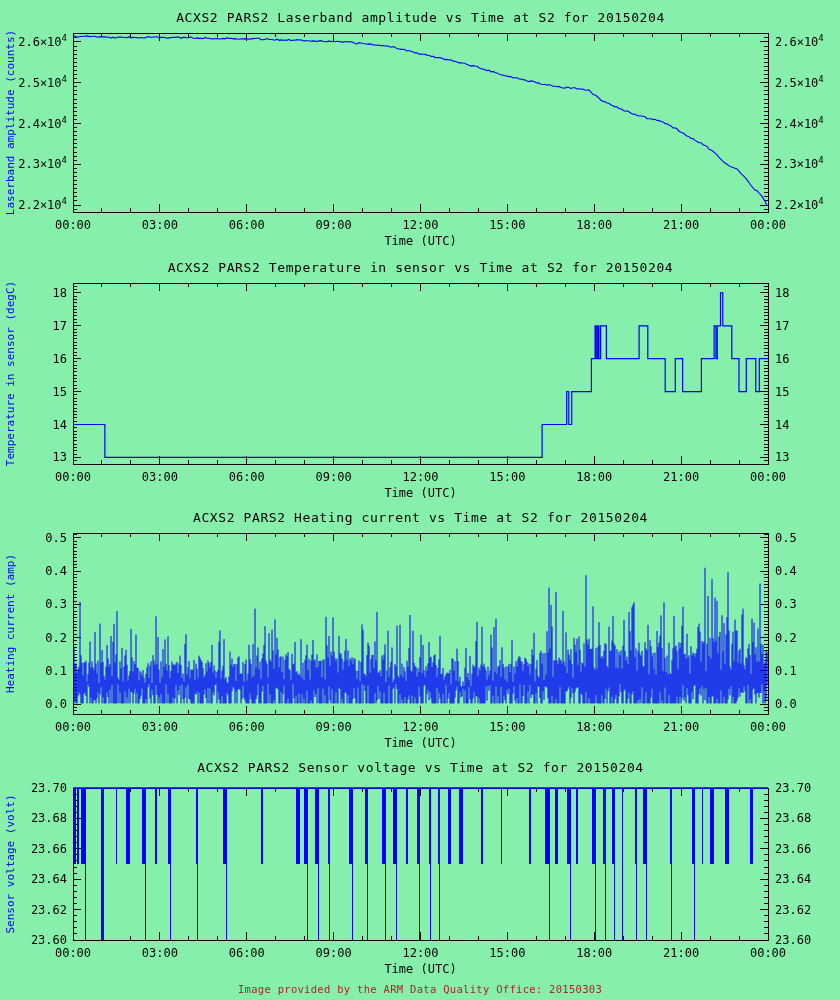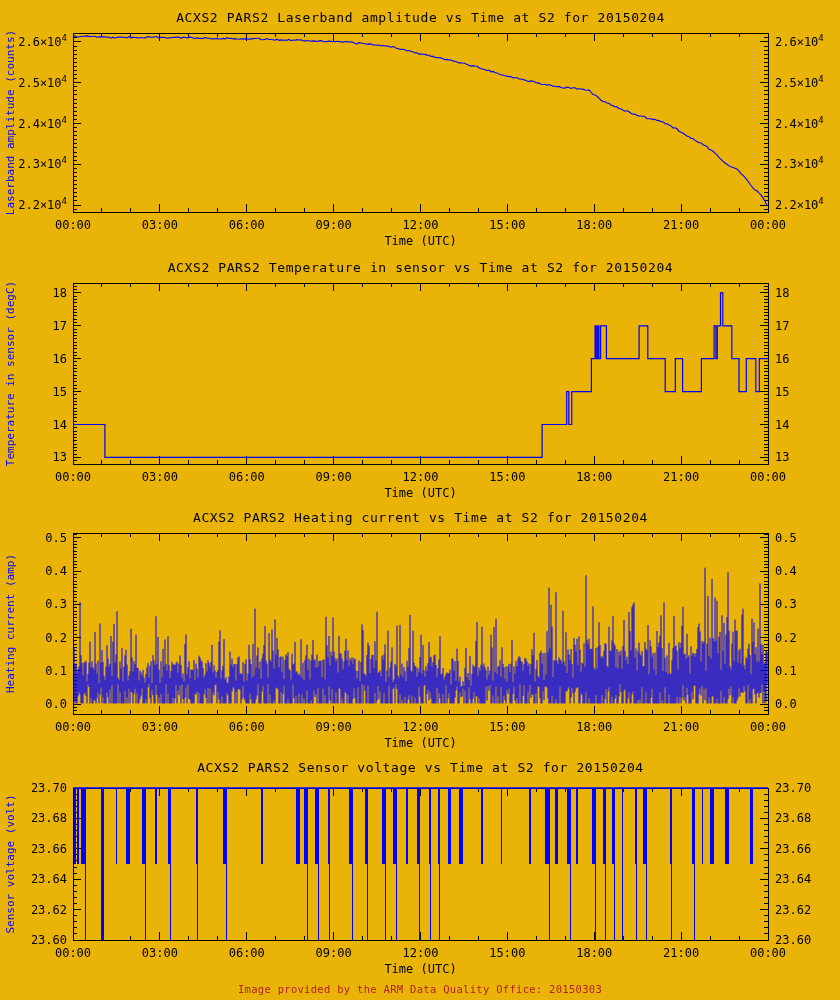--- a/index.html
+++ b/index.html
@@ -1,16 +1,16 @@
 <!DOCTYPE html>
 <html><head>
 <meta charset="utf-8">
 <style>
   html,body{margin:0;padding:0;background:#fff;}
-  .page{position:relative;width:840px;height:1000px;background:#eab308;overflow:hidden;
+  .page{position:relative;width:840px;height:1000px;background:#86efac;overflow:hidden;
         font-family:"DejaVu Sans Mono","Liberation Mono",monospace;}
   svg.plot{position:absolute;left:0;width:840px;height:250px;}
   #plot0{top:0} #plot1{top:250px} #plot2{top:500px} #plot3{top:750px}
   .title{font-size:13px;letter-spacing:.6px;fill:#000;text-anchor:middle;}
   .xlabel{font-size:12px;fill:#000;text-anchor:middle;}
   .ylabel{font-size:11px;text-anchor:middle;}
   .tick{font-size:12px;fill:#000;}
   .footer{position:absolute;top:983px;left:0;width:100%;text-align:center;
           font-size:10.5px;letter-spacing:.3px;}
 </style>

